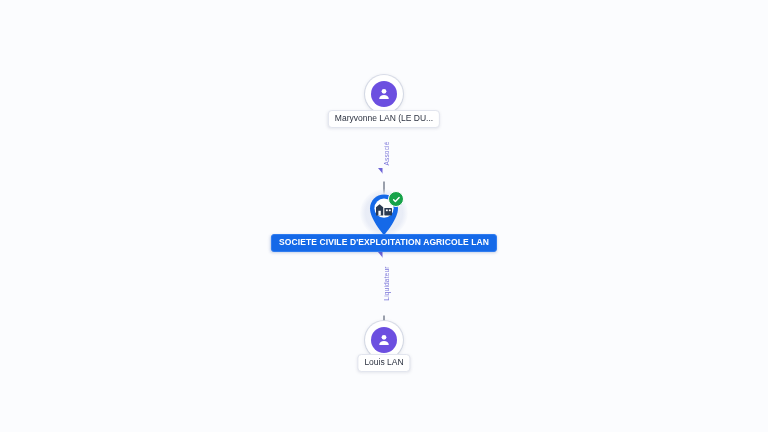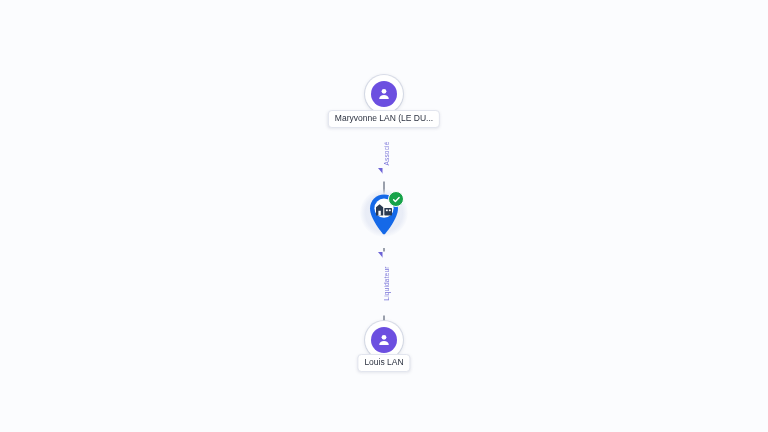--- a/index.html
+++ b/index.html
@@ -204,20 +204,21 @@
           <path d="M5 12.2h3v5.8H5z" fill="#ffffff"></path>
         </svg>
       </div>
       <div class="badge-check" style="left:20px; top:-2px;">
         <svg width="9" height="9" viewBox="0 0 12 12">
           <path d="M2.2 6.2l2.3 2.4 5-5.2" stroke="#ffffff" stroke-width="1.9" fill="none" stroke-linecap="round" stroke-linejoin="round"></path>
         </svg>
       </div>
     </div>
   </div>
+  <div class="company-label" style="left:384px; top:234px;">SOCIETE CIVILE D'EXPLOITATION AGRICOLE LAN</div>
 
   <div class="node-person" style="left:384px; top:340px;">
     <div class="avatar-ring">
       <div class="avatar-circle">
         <svg width="16" height="16" viewBox="0 0 24 24" fill="#ffffff">
           <circle cx="12" cy="8" r="3.6"></circle>
           <path d="M4.8 19.5c0-3.7 3.2-6 7.2-6s7.2 2.3 7.2 6z"></path>
         </svg>
       </div>
     </div>

